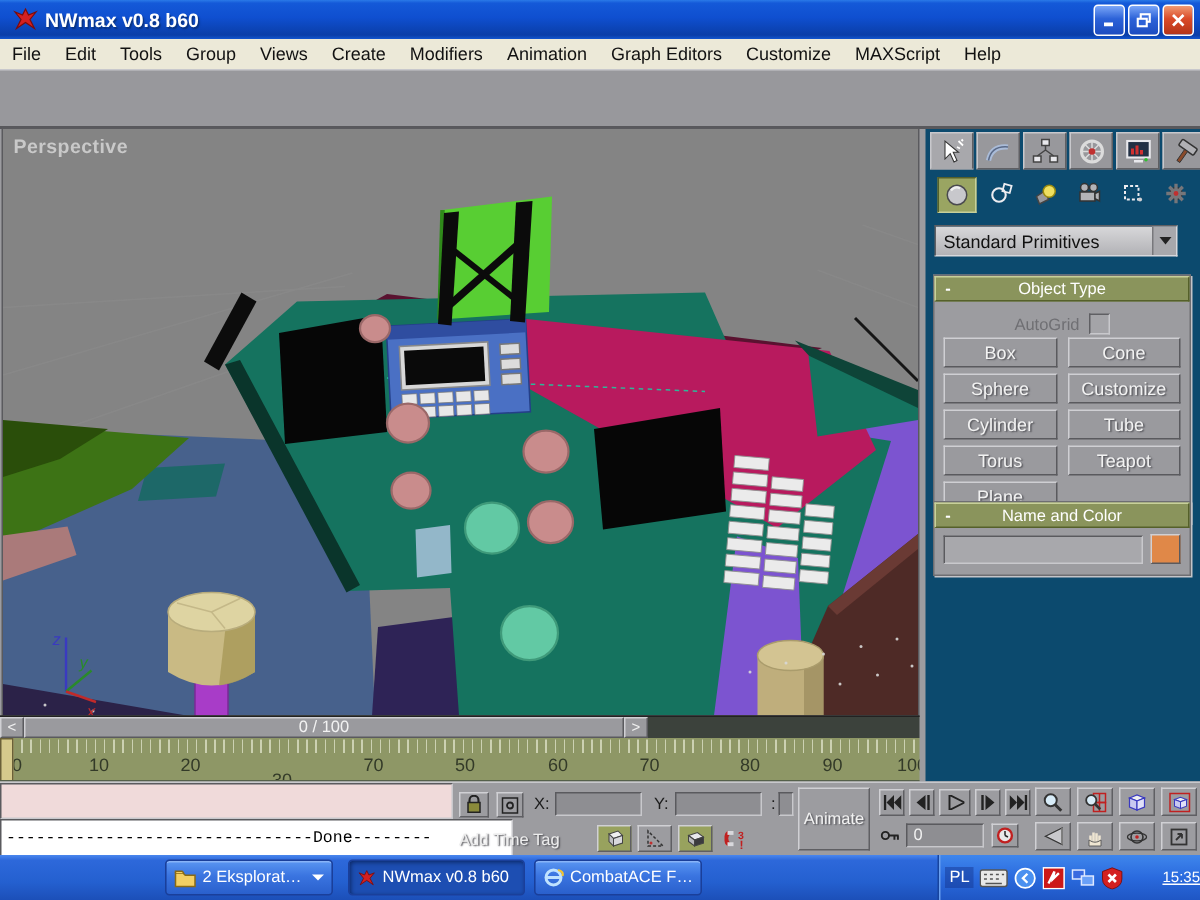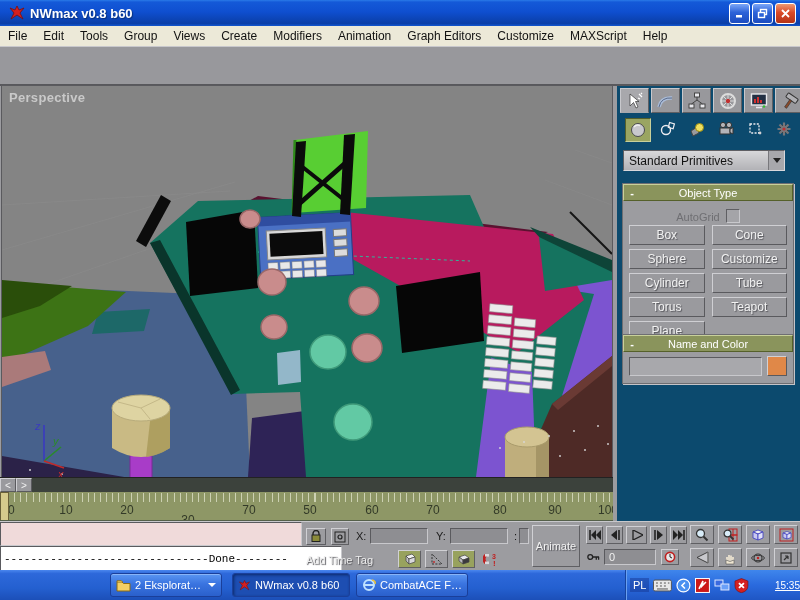--- a/index.html
+++ b/index.html
@@ -557,20 +557,21 @@
       </div>
       <div class="ro-body" style="display:flex;align-items:center;">
         <div class="namefield"></div>
         <div class="swatch"></div>
       </div>
     </div>
   </div>
 
   <div class="timeslider">
     <div class="tsbtn">&lt;</div>
+    <div class="tshandle">0 / 100</div>
     <div class="tsbtn">&gt;</div>
   </div>
 
   <div class="trackbar">
     <div class="ticks"></div>
     <span class="tk" style="left:8px;transform:none;">0</span>
     <span class="tk" style="left:66px;">10</span>
     <span class="tk" style="left:127px;">20</span>
     <span class="tk" style="left:188px;margin-top:10px;">30</span>
     <span class="tk" style="left:249px;">70</span>

